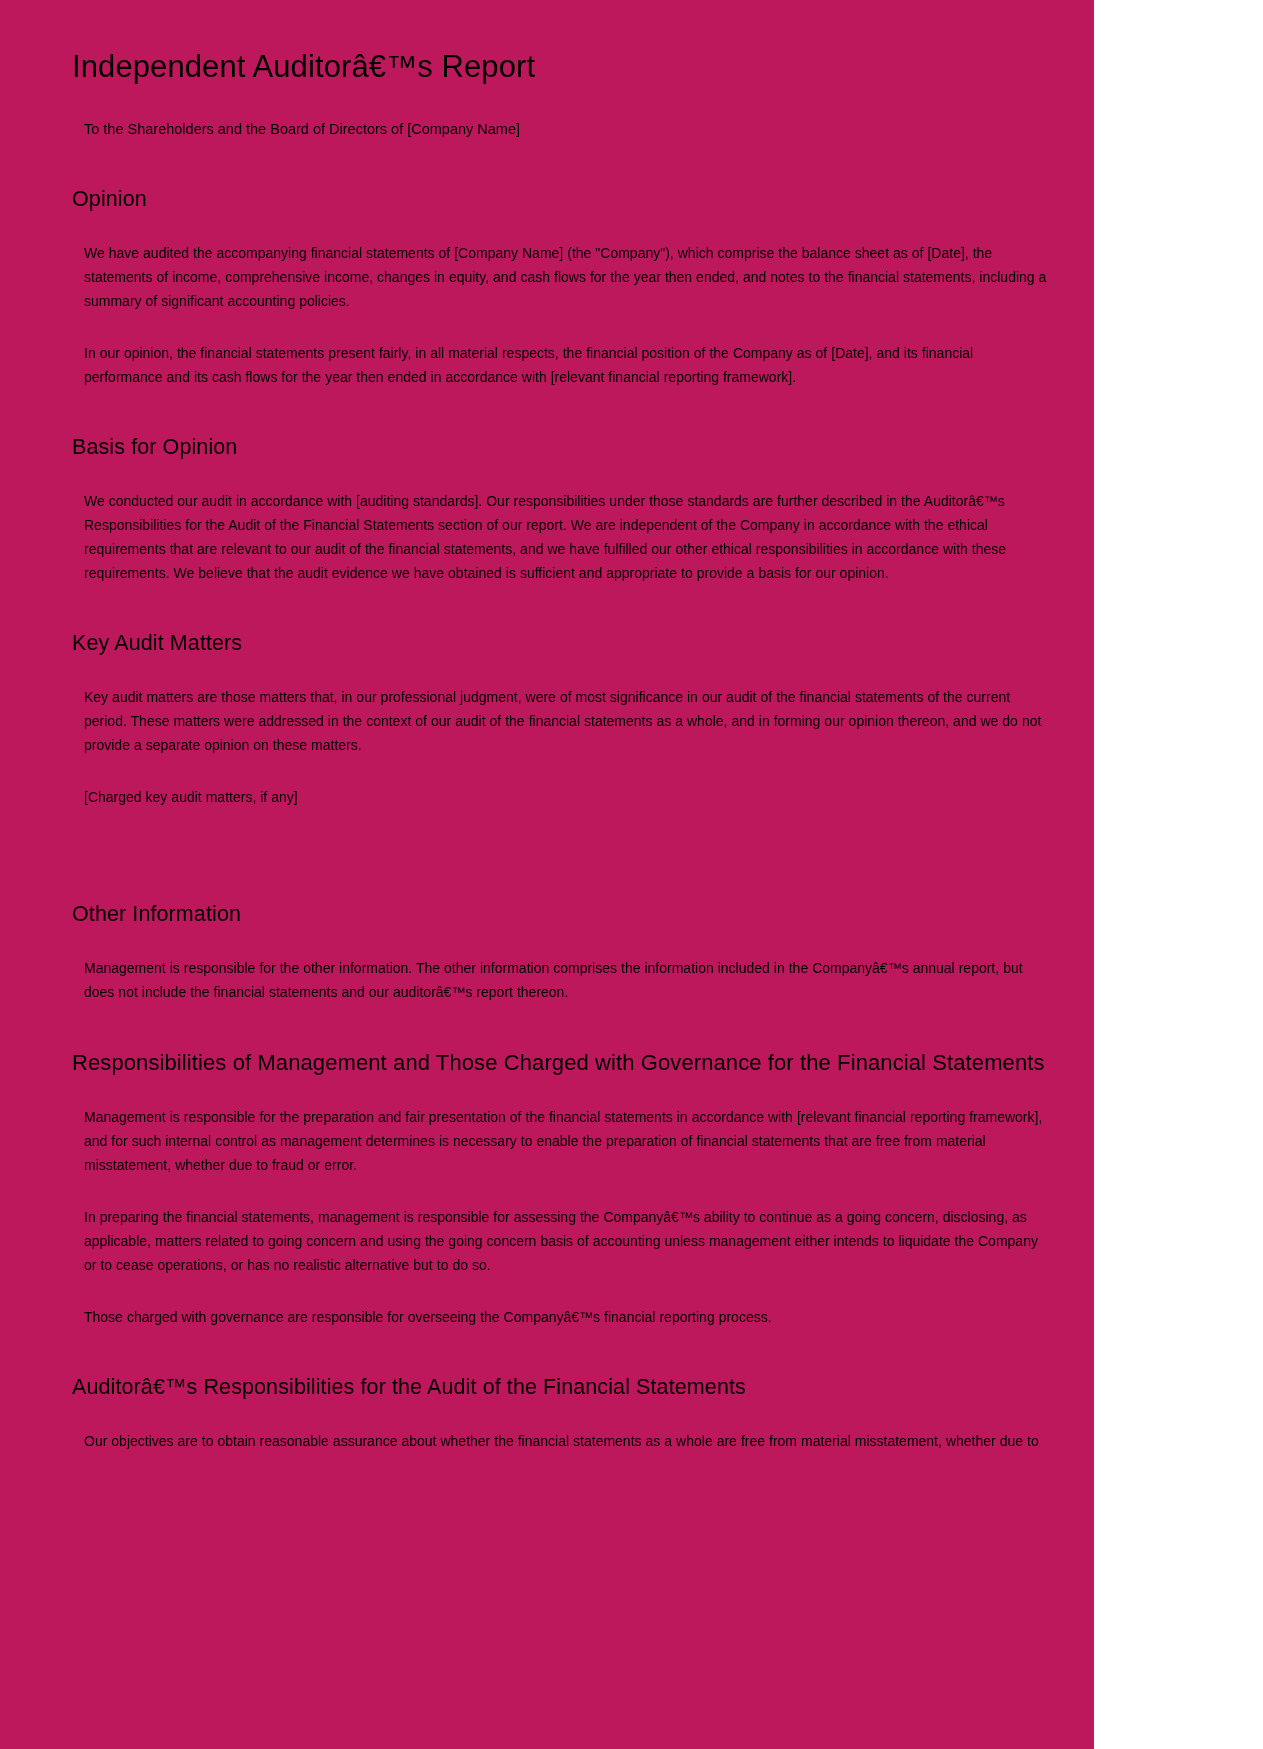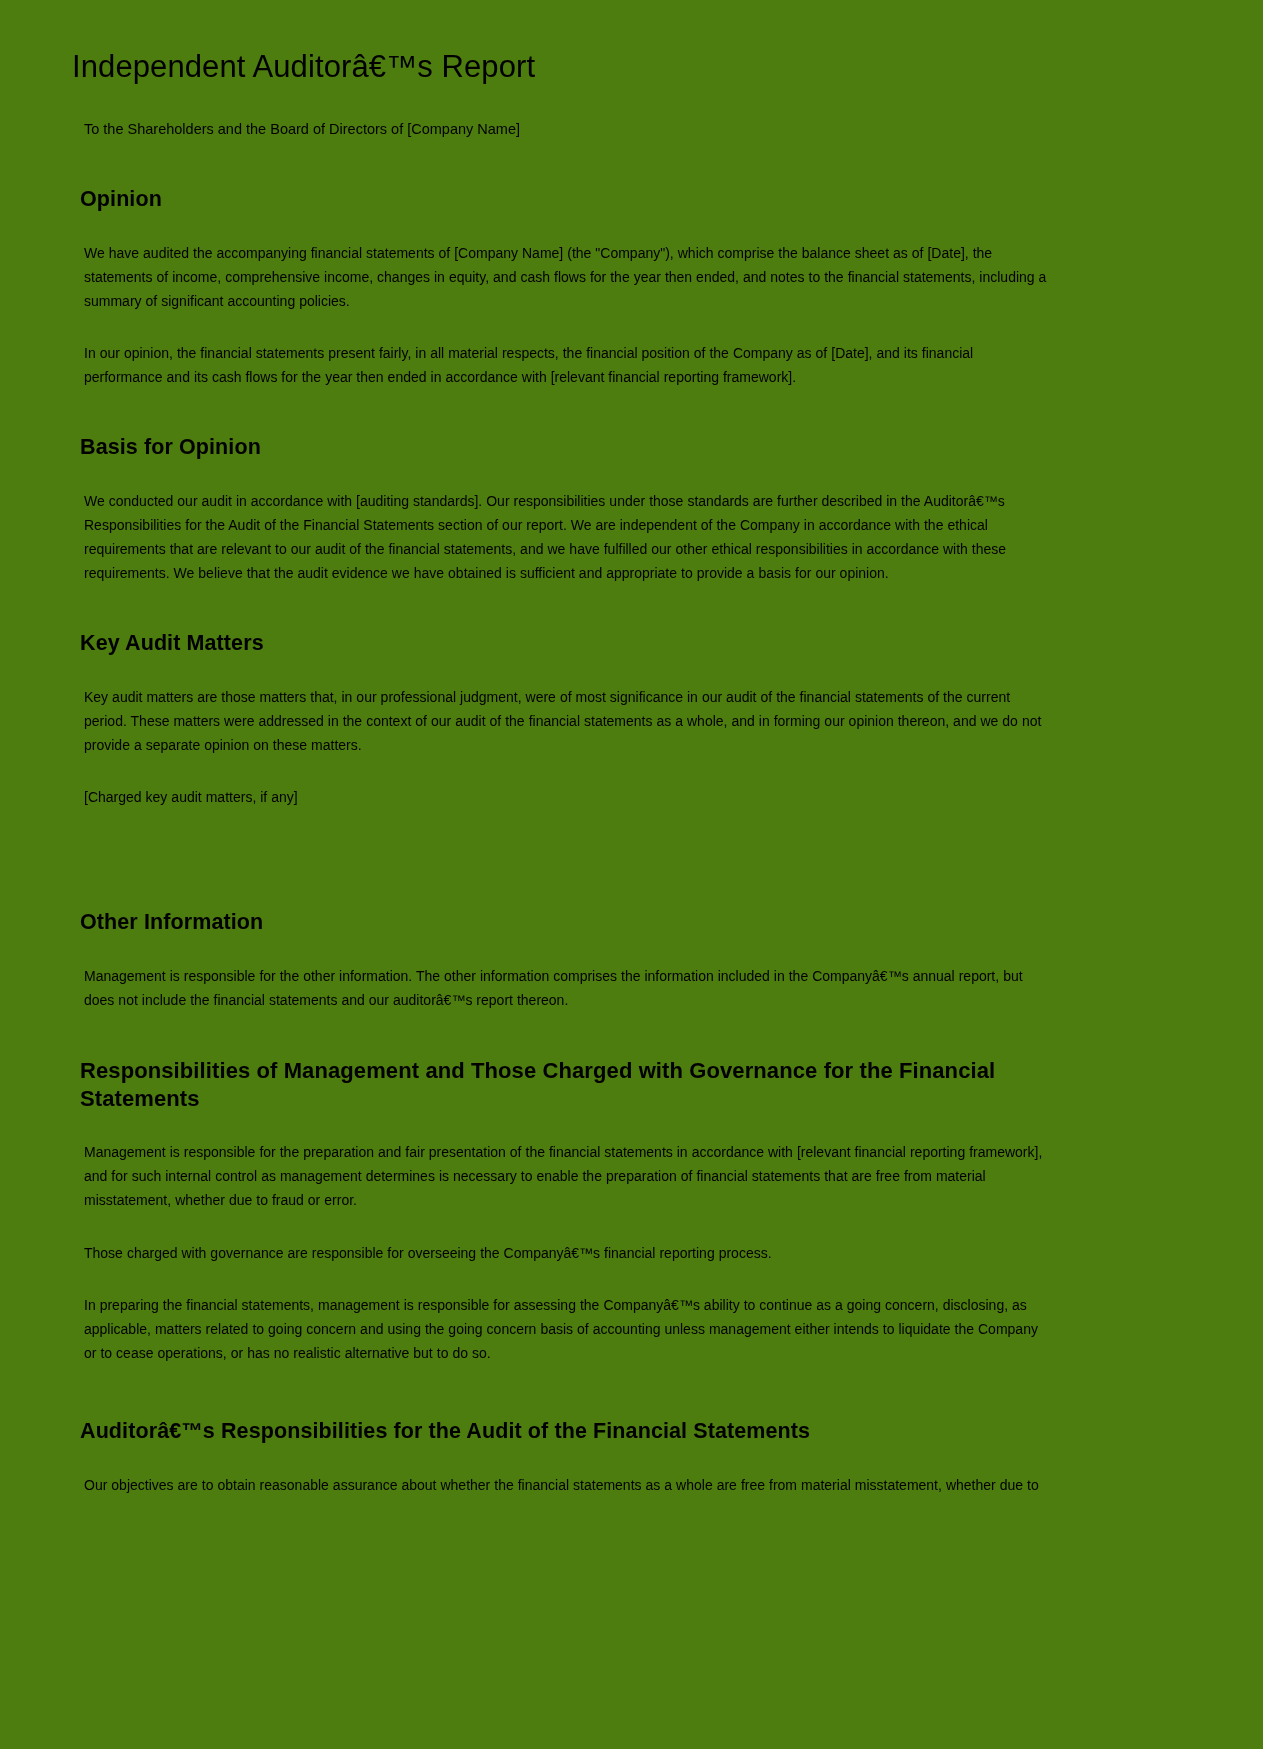--- a/index.html
+++ b/index.html
@@ -7,23 +7,23 @@
     padding: 0;
     background: #ffffff;
   }
   body {
     font-family: "Liberation Sans", sans-serif;
     color: #000000;
     -webkit-font-smoothing: antialiased;
   }
   .page {
     position: relative;
-    width: 1263px;
+    width: 1094px;
     height: 1749px;
-    background: #4d7c0f;
+    background: #be185d;
     box-sizing: border-box;
     overflow: hidden;
   }
   .content {
     position: absolute;
     left: 72px;
     top: 0;
     width: 990px;
   }
   .doc-title {
@@ -38,23 +38,23 @@
     font-size: 14.5px;
     line-height: 1.55;
     margin: 12px;
     padding-top: 21px;
   }
   .section {
     margin: 0;
   }
   h2.sec-head {
     font-size: 21.5px;
-    font-weight: 700;
+    font-weight: 400;
     line-height: 1.25;
-    margin: 8px;
+    margin: 0;
     padding-top: 33px;
     letter-spacing: 0.1px;
   }
   h2.sec-head.wide {
     font-size: 22px;
   }
   p.para {
     font-size: 14px;
     line-height: 1.72;
     margin: 12px;
@@ -98,22 +98,22 @@
     </div>
 
     <div class="section">
       <h2 class="sec-head">Other Information</h2>
       <p class="para">Management is responsible for the other information. The other information comprises the information included in the Companyâ€™s annual report, but does not include the financial statements and our auditorâ€™s report thereon.</p>
     </div>
 
     <div class="section">
       <h2 class="sec-head wide">Responsibilities of Management and Those Charged with Governance for the Financial Statements</h2>
       <p class="para">Management is responsible for the preparation and fair presentation of the financial statements in accordance with [relevant financial reporting framework], and for such internal control as management determines is necessary to enable the preparation of financial statements that are free from material misstatement, whether due to fraud or error.</p>
+      <p class="para">In preparing the financial statements, management is responsible for assessing the Companyâ€™s ability to continue as a going concern, disclosing, as applicable, matters related to going concern and using the going concern basis of accounting unless management either intends to liquidate the Company or to cease operations, or has no realistic alternative but to do so.</p>
       <p class="para">Those charged with governance are responsible for overseeing the Companyâ€™s financial reporting process.</p>
-      <p class="para">In preparing the financial statements, management is responsible for assessing the Companyâ€™s ability to continue as a going concern, disclosing, as applicable, matters related to going concern and using the going concern basis of accounting unless management either intends to liquidate the Company or to cease operations, or has no realistic alternative but to do so.</p>
     </div>
 
     <div class="section clipped">
       <h2 class="sec-head">Auditorâ€™s Responsibilities for the Audit of the Financial Statements</h2>
       <p class="para">Our objectives are to obtain reasonable assurance about whether the financial statements as a whole are free from material misstatement, whether due to</p>
     </div>
 
   </div>
 </div>
 

